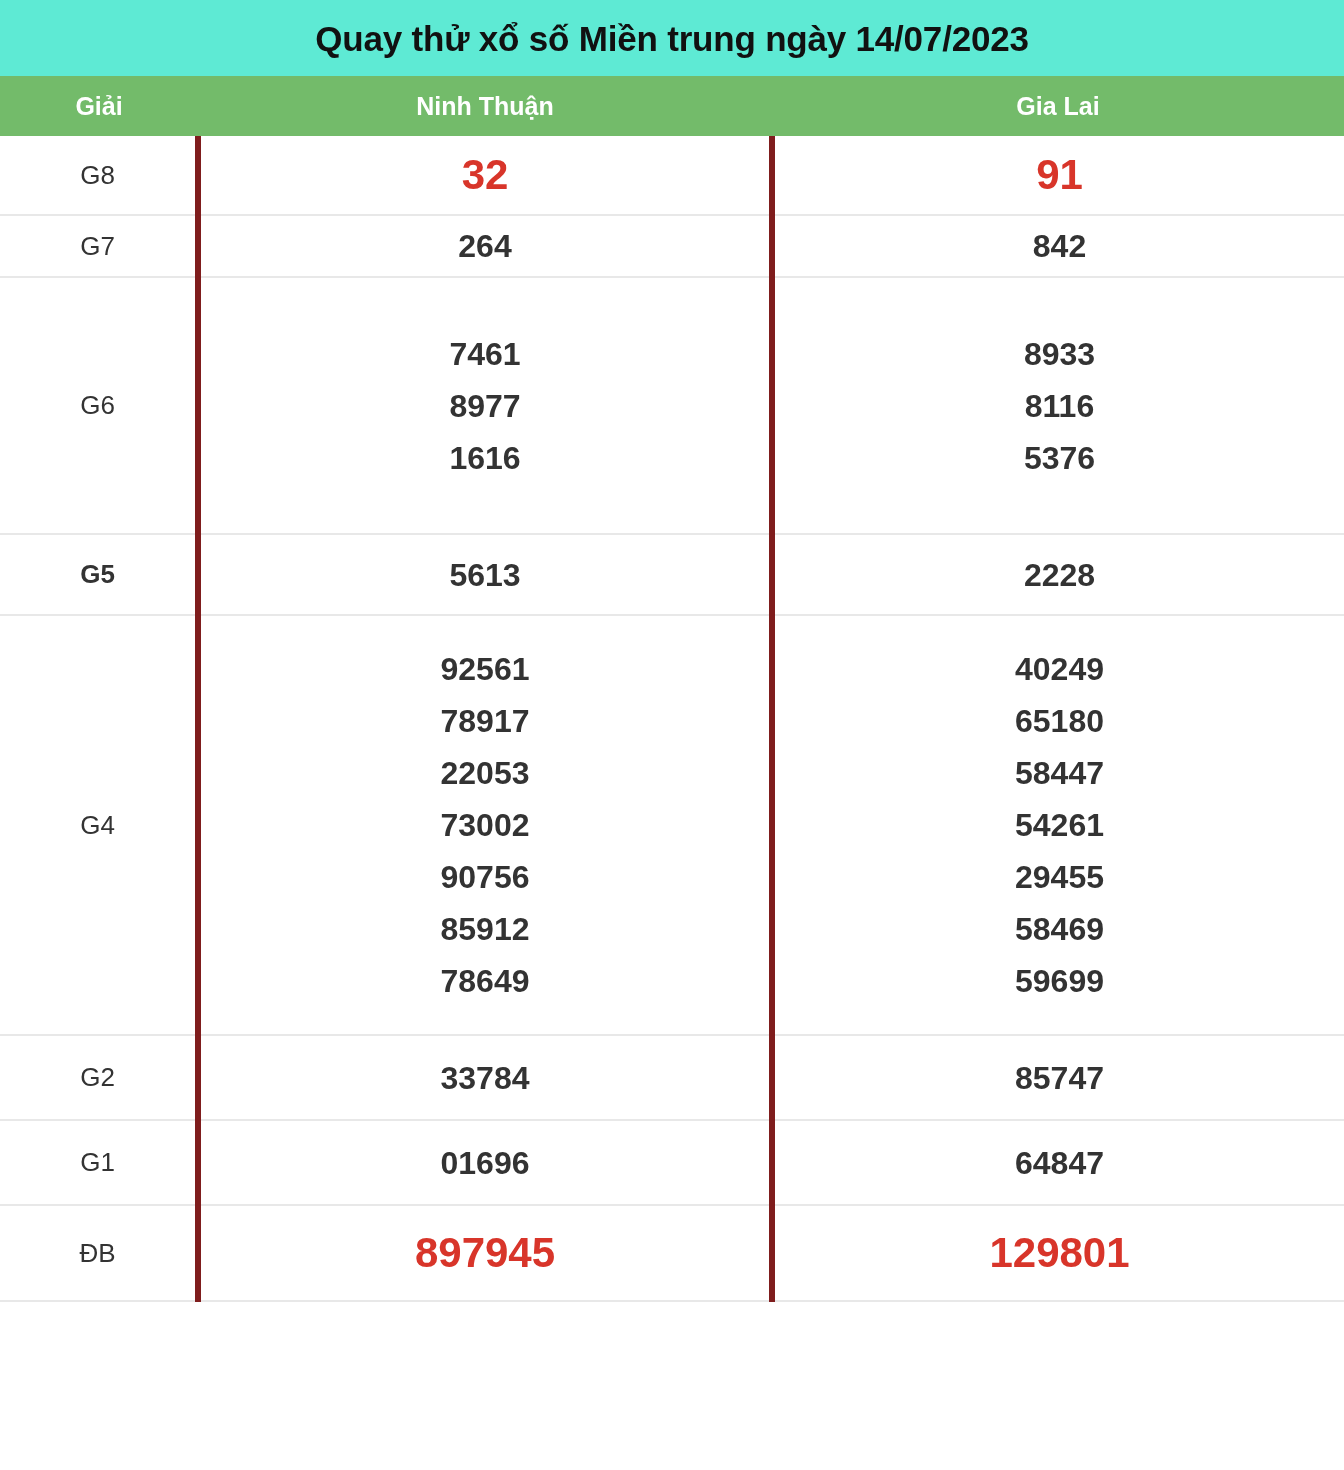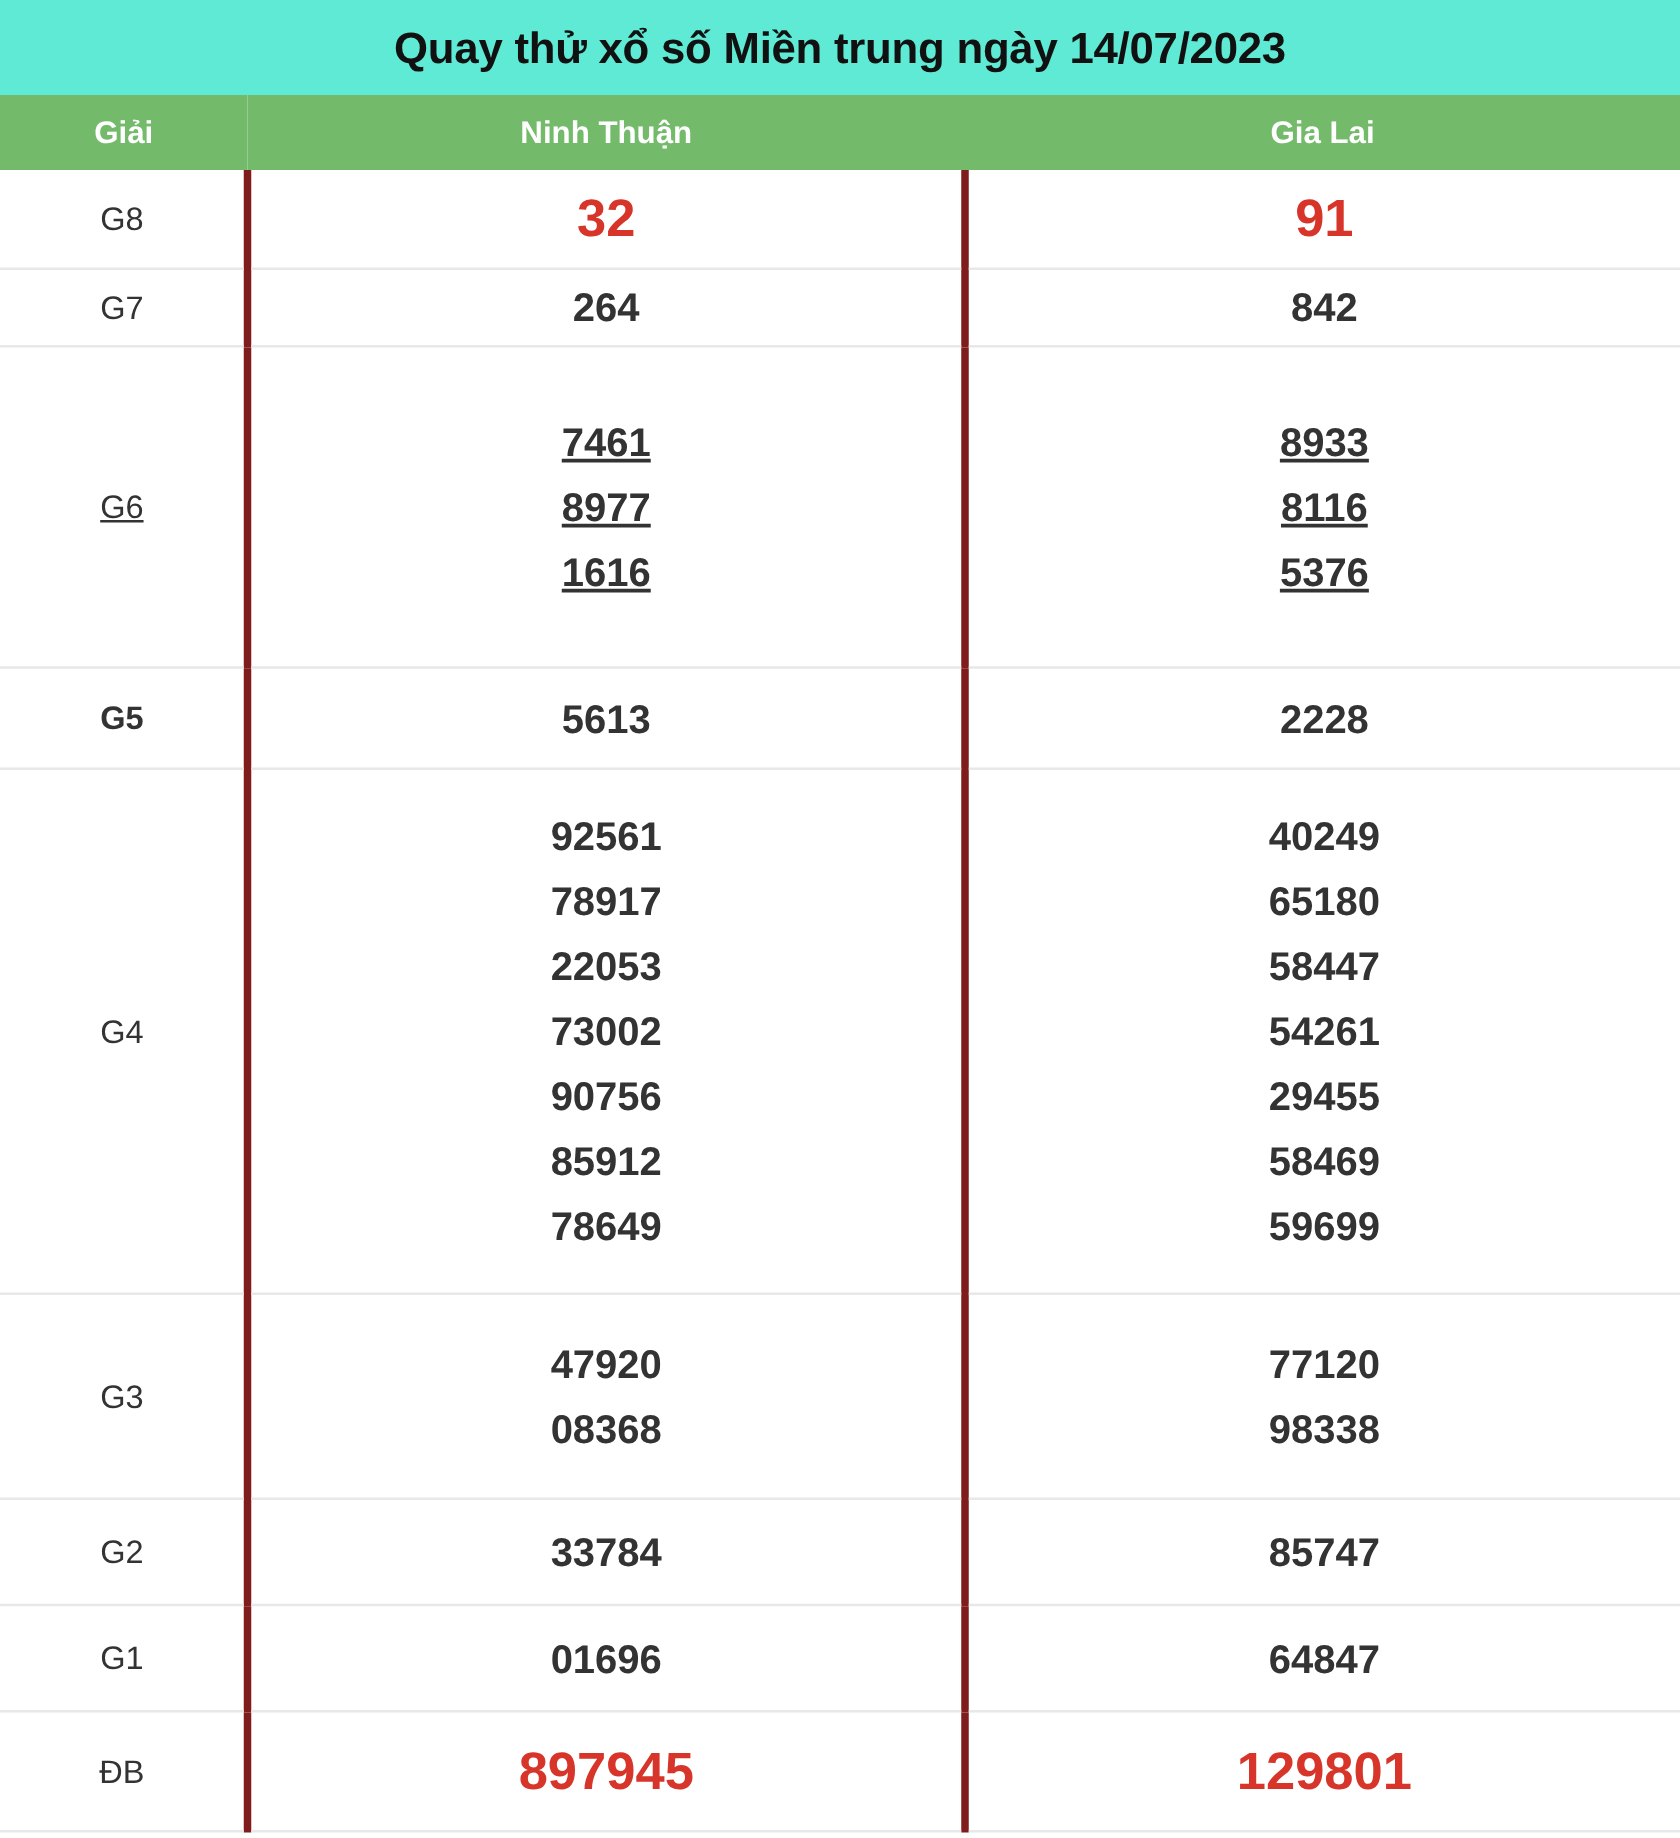--- a/index.html
+++ b/index.html
@@ -89,21 +89,21 @@
     display: block;
     padding: 8px 0;
   }
   td.numbers.highlight {
     color: #d8352a;
   }
 
   
   tr.r-g8 td { height: 78px; }
   tr.r-g7 td { height: 60px; text-align: center; }
-  tr.r-g6 td { height: 255px; text-decoration: underline; }
+  tr.r-g6 td { height: 255px; }
   tr.r-g5 td { height: 79px; font-weight: bold; }
   tr.r-g4 td { height: 418px; }
   tr.r-g3 td { height: 162px; }
   tr.r-g2 td { height: 83px; }
   tr.r-g1 td { height: 83px; }
   tr.r-db td { height: 94px; }
 
   tr.r-g6 td.numbers .num,
   tr.r-g4 td.numbers .num,
   tr.r-g3 td.numbers .num { padding: 10px 0; }
@@ -188,31 +188,20 @@
           <td class="numbers">
             <span class="num">40249</span>
             <span class="num">65180</span>
             <span class="num">58447</span>
             <span class="num">54261</span>
             <span class="num">29455</span>
             <span class="num">58469</span>
             <span class="num">59699</span>
           </td>
         </tr>
-        <tr class="r-g3">
-          <td class="prize-label">G3</td>
-          <td class="numbers">
-            <span class="num">47920</span>
-            <span class="num">08368</span>
-          </td>
-          <td class="numbers">
-            <span class="num">77120</span>
-            <span class="num">98338</span>
-          </td>
-        </tr>
         <tr class="r-g2">
           <td class="prize-label">G2</td>
           <td class="numbers">
             <span class="num">33784</span>
           </td>
           <td class="numbers">
             <span class="num">85747</span>
           </td>
         </tr>
         <tr class="r-g1">

